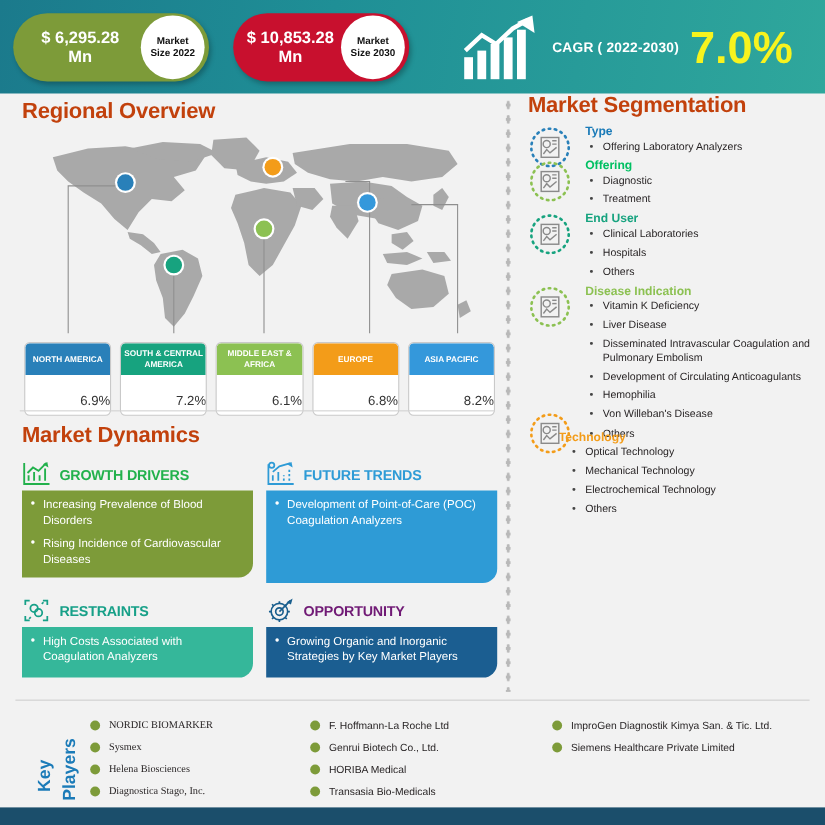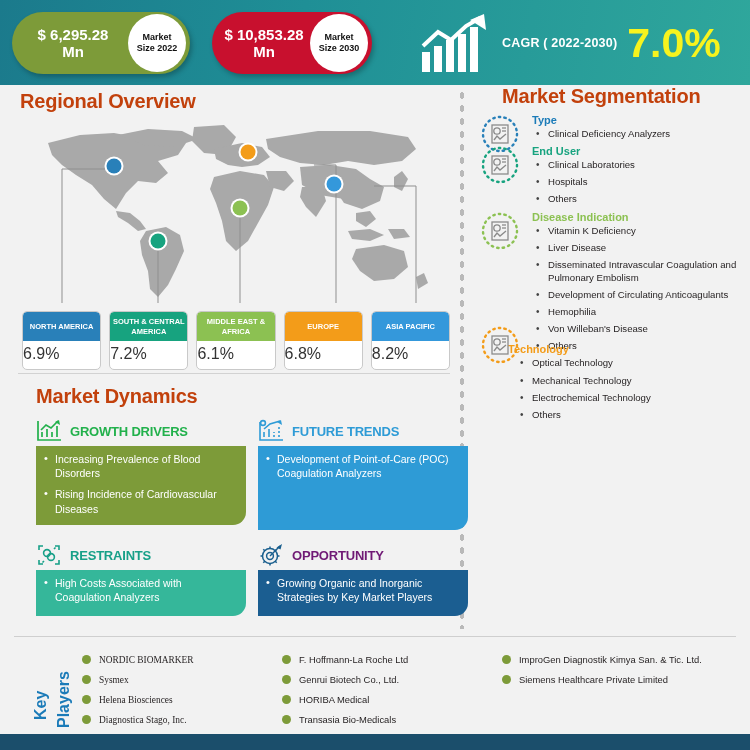--- a/index.html
+++ b/index.html
@@ -67,44 +67,44 @@
     width: 80px; border: 1px solid #c9c9c9; border-radius: 5px;
     background: #fff; overflow: hidden;
   }
   .rcard-head {
     color: #fff; font-size: 7.5px; font-weight: bold; text-align: center;
     padding: 6px 2px; line-height: 1.3; height: 29px;
     display: flex; align-items: center; justify-content: center;
     border-radius: 4px 4px 0 0;
   }
   .rcard-val {
-    text-align: left; font-size: 16px; color: #333; padding: 4px 0 6px;
+    text-align: right; font-size: 12px; color: #333; padding: 16px 0 6px;
   }
 
   .hr-line { position: absolute; left: 18px; top: 288px; width: 432px; height: 1px; background: #d2d2d2; }
 
   
-  .dyn { position: absolute; left: 36px; top: 300px; width: 432px; }
+  .dyn { position: absolute; left: 20px; top: 300px; width: 432px; }
   .dyn-grid { display: flex; flex-wrap: wrap; gap: 10px 12px; margin-top: 8px; }
   .dyn-cell { width: 210px; }
   .dyn-head { display: flex; align-items: center; gap: 8px; height: 30px; }
   .dyn-head-txt { font-size: 13px; font-weight: bold; letter-spacing: -.2px; }
   .dyn-box {
     color: #fff; font-size: 10.5px; line-height: 1.35;
     padding: 6px 10px 9px 8px; border-radius: 0 0 13px 0; min-height: 42px;
   }
   .dyn-box ul { list-style: none; }
   .dyn-box li { position: relative; padding-left: 11px; margin-bottom: 7px; }
   .dyn-box li:last-child { margin-bottom: 0; }
   .dyn-box li:before {
     content: "•"; position: absolute; left: 0; top: -1px; font-size: 11px;
   }
 
   
-  .seg-title { margin-left: 32px; }
+  .seg-title { margin-left: 10px; }
   .seg-list { margin-top: 6px; position: relative; }
   .seg-group { position: relative; padding-left: 62px; margin-bottom: 2px; }
   .seg-icon {
     position: absolute; left: 10px; top: 0; width: 40px; height: 40px;
   }
   .seg-head { font-size: 11px; font-weight: bold; margin-bottom: 2px; }
   .seg-group ul { list-style: none; }
   .seg-group li {
     position: relative; padding-left: 16px; font-size: 9.6px; color: #231f20;
     line-height: 1.32; margin-bottom: 4.5px;
@@ -392,24 +392,43 @@
                 <rect x="12" y="11" width="16" height="18"></rect>
                 <circle cx="17" cy="17" r="3.2"></circle>
                 <path d="M22 14 H26"></path>
                   <path d="M22 17 H26"></path>
                 <polyline points="14,26 17,22 20,25 26,20"></polyline>
               </g>
             </svg>
           </div>
           <div class="seg-head" style="color:#1b7bb8">Type</div>
           <ul>
-            <li>Clinical Deficiency Analyzers</li>
+            <li>Offering Laboratory Analyzers</li>
           </ul>
         </div>
 
+        <div class="seg-group">
+          <div class="seg-icon">
+            <svg width="40" height="40" viewBox="0 0 40 40">
+              <circle cx="20" cy="20" r="17" fill="none" stroke="#8cc152" stroke-width="2.4" stroke-dasharray="1.4 4.2" stroke-linecap="round"></circle>
+              <g fill="none" stroke="#8a8a8a" stroke-width="1.3">
+                <rect x="12" y="11" width="16" height="18"></rect>
+                <circle cx="17" cy="17" r="3.2"></circle>
+                <path d="M22 14 H26"></path>
+                  <path d="M22 17 H26"></path>
+                <polyline points="14,26 17,22 20,25 26,20"></polyline>
+              </g>
+            </svg>
+          </div>
+          <div class="seg-head" style="color:#00c062">Offering</div>
+          <ul>
+            <li>Diagnostic</li>
+            <li>Treatment</li>
+          </ul>
+        </div>
 
         <div class="seg-group">
           <div class="seg-icon">
             <svg width="40" height="40" viewBox="0 0 40 40">
               <circle cx="20" cy="20" r="17" fill="none" stroke="#17a37f" stroke-width="2.4" stroke-dasharray="1.4 4.2" stroke-linecap="round"></circle>
               <g fill="none" stroke="#8a8a8a" stroke-width="1.3">
                 <rect x="12" y="11" width="16" height="18"></rect>
                 <circle cx="17" cy="17" r="3.2"></circle>
                 <path d="M22 14 H26"></path>
                   <path d="M22 17 H26"></path>

